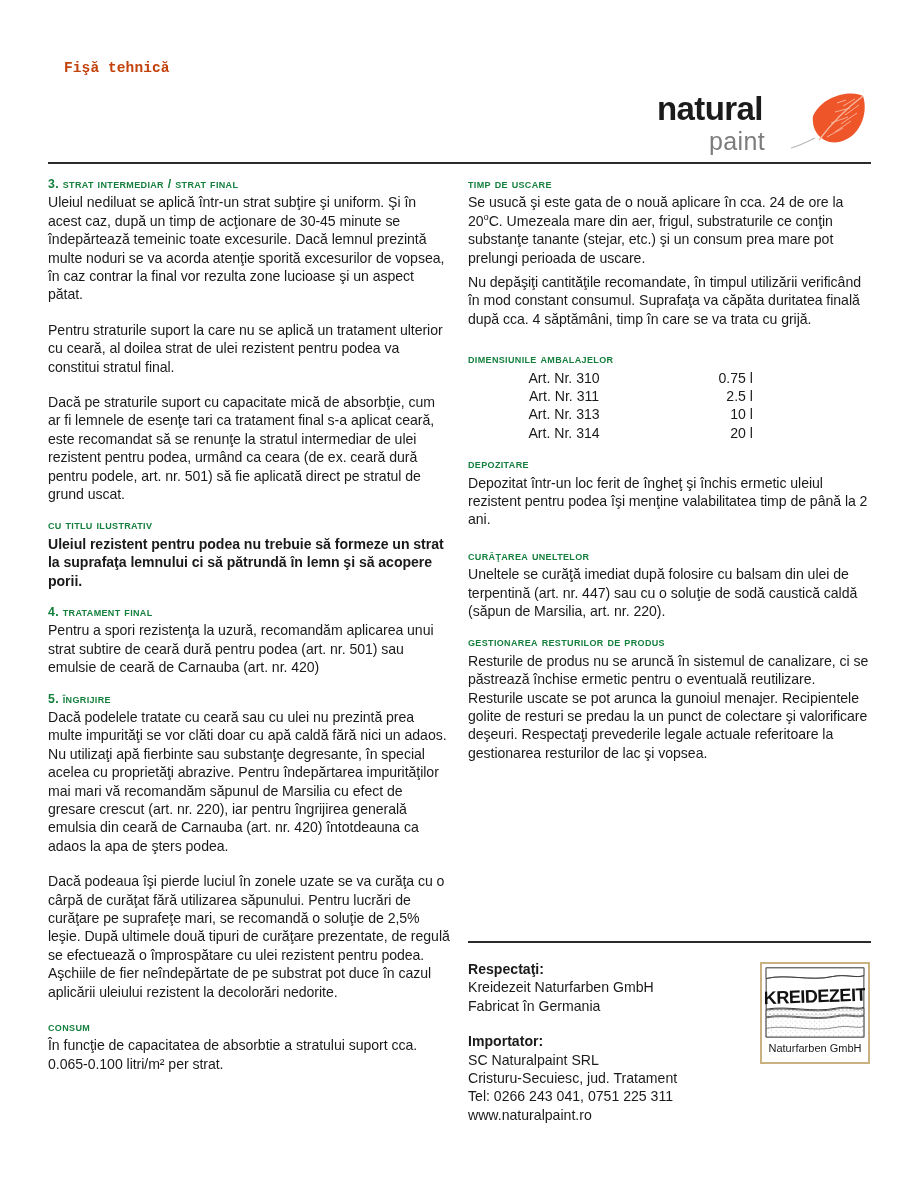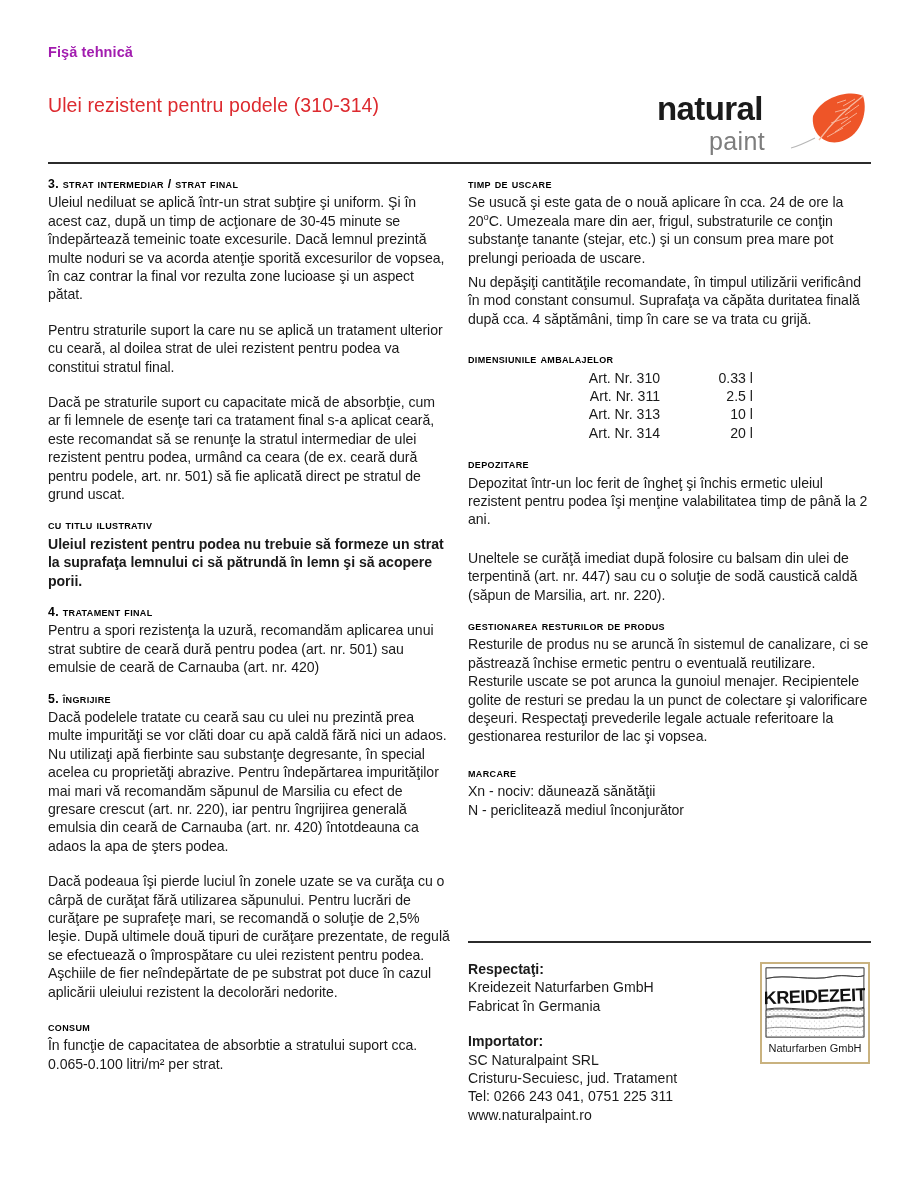--- a/index.html
+++ b/index.html
@@ -25,23 +25,24 @@
     position: absolute;
     left: 48px;
     top: 44px;
     width: 823px;
     height: 112px;
   }
   .doc-kicker {
     font-size: 14.5px;
     font-weight: bold;
     letter-spacing: .1px;
-    color: #a21caf;
-    margin: 0;
+    color: #c2410c;
+    margin: 16px;
     line-height: 1.2;
+    font-family: Liberation Mono, monospace;
   }
   .doc-title {
     position: absolute;
     left: 0;
     top: 50px;
     margin: 0;
     font-size: 19.5px;
     font-weight: normal;
     color: #dd2a2f;
     letter-spacing: .1px;
@@ -88,21 +89,21 @@
   .sec { margin: 0 0 15px 0; }
   .sec:last-child { margin-bottom: 0; }
 
   h3.sec-head {
     margin: 0 0 1px 0;
     font-size: 12.3px;
     font-weight: bold;
     letter-spacing: .35px;
     font-variant: small-caps;
     text-transform: lowercase;
-    color: #000000;
+    color: #15803d;
     line-height: 1.25;
   }
   h3.sec-head::first-letter { font-size: 1em; }
 
   p.body {
     margin: 0;
     font-size: 14.1px;
     line-height: 18.4px;
     color: #1a1a1a;
     letter-spacing: -0.05px;
@@ -115,21 +116,21 @@
     width: 285px;
     border-collapse: collapse;
     font-size: 14.1px;
     line-height: 18.4px;
   }
   .pkg-table td {
     padding: 0;
     color: #1a1a1a;
     vertical-align: top;
   }
-  .pkg-table td.art { text-align: right; }
+  .pkg-table td.art { text-align: center; }
   .pkg-table td.vol { text-align: right; }
 
   
   .footer-wrap {
     position: absolute;
     left: 468px;
     top: 960px;
     width: 403px;
   }
   .footer-text {
@@ -169,21 +170,20 @@
 
   .sup { font-size: .66em; vertical-align: super; line-height: 0; }
 </style>
 </head>
 <body>
 
 <div class="page">
 
   <div class="header">
     <div class="doc-kicker">Fişă tehnică</div>
-    <h1 class="doc-title">Ulei rezistent pentru podele (310-314)</h1>
 
     <div class="np-logo">
       <svg viewBox="0 0 224 74" xmlns="http://www.w3.org/2000/svg" aria-hidden="true">
 
         <g>
           <path d="M166 30 C176 8 206 4 216 10 C222 28 212 52 192 56 C176 59 164 46 166 30 Z" fill="#ee5528"></path>
           <path d="M216 10 C200 22 184 38 172 54" stroke="#f8b9a0" stroke-width="1.4" fill="none"></path>
           <path d="M208 13 L196 20 M212 19 L198 29 M210 27 L194 38 M204 35 L188 46 M196 42 L180 51
                    M199 14 L190 17 M203 22 L188 26 M201 31 L184 37" stroke="#f8b9a0" stroke-width=".9" fill="none"></path>
           <path d="M168 52 C160 56 152 60 144 62" stroke="#b7b7b7" stroke-width="1.1" fill="none"></path>
@@ -237,21 +237,21 @@
       <p class="body"><span>Se usucă şi este gata de o nouă aplicare în cca. 24 de ore la 20</span><span class="sup">o</span><span>C. Umezeala mare din aer, frigul, substraturile ce conţin substanţe tanante (stejar, etc.) şi un consum prea mare pot prelungi perioada de uscare.</span></p>
       <p class="body" style="margin-top:6px">Nu depăşiţi cantităţile recomandate, în timpul utilizării verificând în mod constant consumul. Suprafaţa va căpăta duritatea finală după cca. 4 săptămâni, timp în care se va trata cu grijă.</p>
     </div>
 
     <div class="sec" style="margin-top:24px">
       <h3 class="sec-head">Dimensiunile ambalajelor</h3>
       <table class="pkg-table">
         <tbody>
           <tr>
             <td class="art">Art. Nr. 310</td>
-            <td class="vol">0.33 l</td>
+            <td class="vol">0.75 l</td>
           </tr>
           <tr>
             <td class="art">Art. Nr. 311</td>
             <td class="vol">2.5 l</td>
           </tr>
           <tr>
             <td class="art">Art. Nr. 313</td>
             <td class="vol">10 l</td>
           </tr>
           <tr>
@@ -261,33 +261,29 @@
         </tbody>
       </table>
     </div>
 
     <div class="sec" style="margin-top:5px">
       <h3 class="sec-head">Depozitare</h3>
       <p class="body">Depozitat într-un loc ferit de îngheţ şi închis ermetic uleiul rezistent pentru podea îşi menţine valabilitatea timp de până la 2 ani.</p>
     </div>
 
     <div class="sec" style="margin-top:20px">
+      <h3 class="sec-head">Curăţarea uneltelor</h3>
       <p class="body">Uneltele se curăţă imediat după folosire cu balsam din ulei de terpentină (art. nr. 447) sau cu o soluţie de sodă caustică caldă (săpun de Marsilia, art. nr. 220).</p>
     </div>
 
     <div class="sec" style="">
       <h3 class="sec-head">Gestionarea resturilor de produs</h3>
       <p class="body">Resturile de produs nu se aruncă în sistemul de canalizare, ci se păstrează închise ermetic pentru o eventuală reutilizare. Resturile uscate se pot arunca la gunoiul menajer. Recipientele golite de resturi se predau la un punct de colectare şi valorificare deşeuri. Respectaţi prevederile legale actuale referitoare la gestionarea resturilor de lac şi vopsea.</p>
     </div>
 
-    <div class="sec" style="margin-top:20px">
-      <h3 class="sec-head">Marcare</h3>
-      <p class="body">Xn - nociv: dăunează sănătăţii</p>
-      <p class="body" style="margin-top:0">N -  periclitează mediul înconjurător</p>
-    </div>
 
   </div>
 
   <div class="rule-footer"></div>
 
   <div class="footer-wrap">
     <div class="footer-text">
       <p class="f-label">Respectaţi:</p>
       <p class="f-line">Kreidezeit Naturfarben GmbH</p>
       <p class="f-line">Fabricat în Germania</p>

